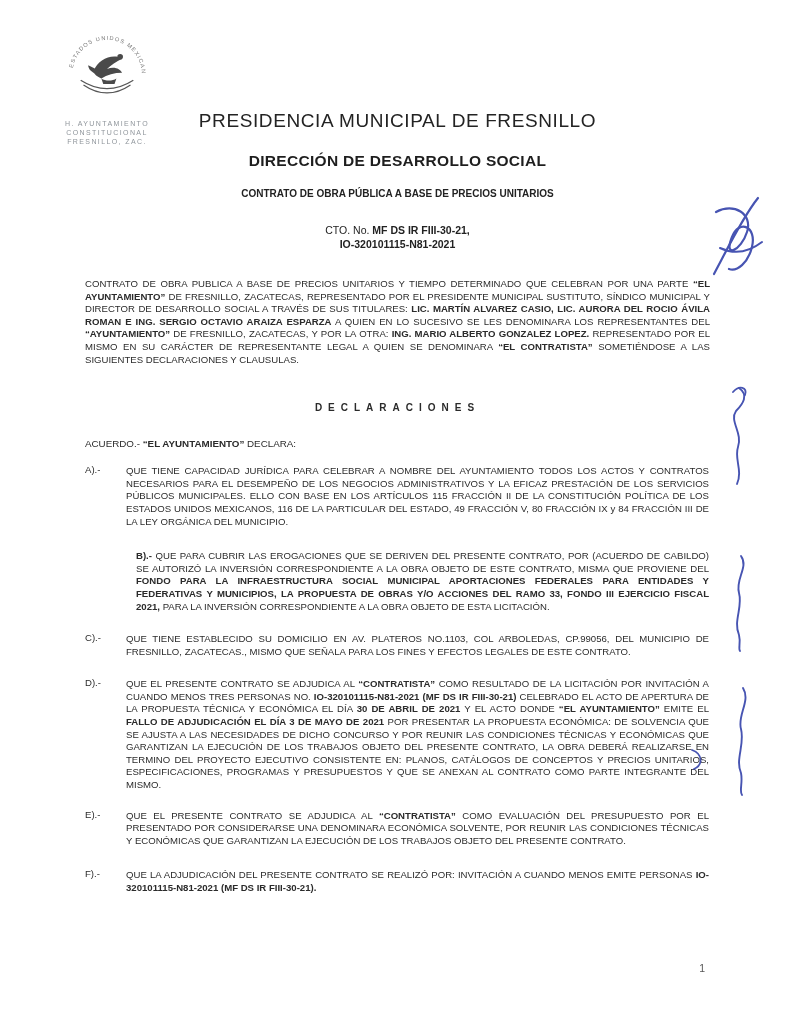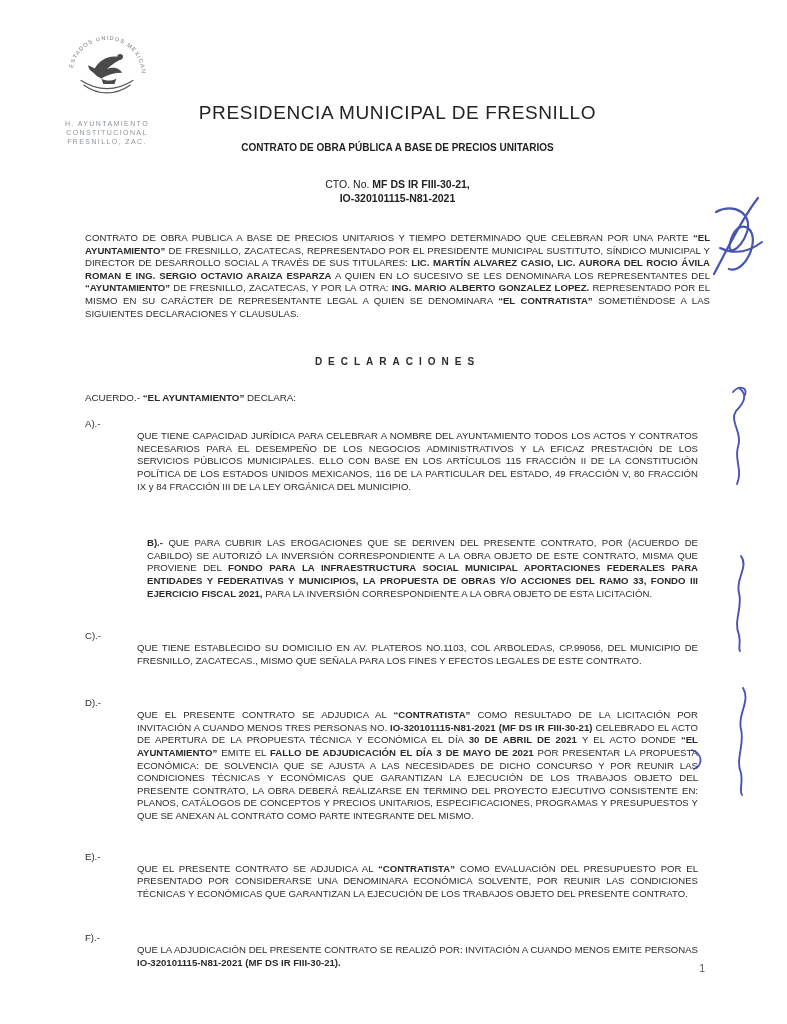--- a/index.html
+++ b/index.html
@@ -6,33 +6,33 @@
   body{background:#d9d9d9;font-family:"Liberation Sans",sans-serif}
   .page{position:relative;width:787px;height:1024px;margin:0 auto;background:#ffffff;color:#2b2b2b;overflow:hidden;box-shadow:0 0 6px rgba(0,0,0,.25)}
   .b{font-weight:700}
 
   
   .logo-block{position:absolute;top:22px;left:44px;width:126px;text-align:center}
   .emblem{display:block;margin:0 auto}
   .logo-caption{margin-top:3px;font-size:7px;line-height:9px;color:#8f959b;letter-spacing:1.4px}
 
   
-  .content{position:absolute;left:85px;top:0;width:625px}
+  .content{position:absolute;left:85px;top:8px;width:625px}
   .title{margin:0;padding-top:102px;text-align:center;font-size:19px;font-weight:400;letter-spacing:.6px;color:#232323}
   .subtitle{margin:20px 0 0;text-align:center;font-size:15.5px;font-weight:700;letter-spacing:.3px;color:#1e1e1e}
   .contract-heading{margin:18px 0 0;text-align:center;font-size:10px;font-weight:700;color:#222}
   .cto{margin:24px 0 0;text-align:center;font-size:10.5px;line-height:14px;color:#222}
 
   .intro{margin:27px 0 0;font-size:9.6px;line-height:12.6px;text-align:justify}
   .decl-heading{margin:36px 0 15px;text-align:center;font-size:10px;font-weight:700;letter-spacing:6px}
   .primera{margin:24px 0 0;font-size:9.8px;line-height:13px}
 
   .clause{display:flex;font-size:9.6px;line-height:12.6px}
   .clause .clabel{flex:none;width:40px}
-  .clause .cbody{flex:1;margin:12px;text-align:justify}
+  .clause .cbody{flex:1;margin:1px;text-align:justify}
   .m-a{margin-top:14px}
   .m-b{margin-top:20px}
   .m-c{margin-top:18px}
   .m-d{margin-top:18px}
   .m-e{margin-top:16px}
   .m-f{margin-top:20px}
   .clause-b{margin-left:50px}
   .clause-b .cbody{text-align:justify}
 
   .page-number{position:absolute;right:82px;bottom:50px;font-size:10.5px;color:#555}
@@ -66,20 +66,21 @@
     </svg>
     <div class="logo-caption">
       <div>H. AYUNTAMIENTO</div>
       <div>CONSTITUCIONAL</div>
       <div>FRESNILLO, ZAC.</div>
     </div>
   </div>
 
   <div class="content">
     <h1 class="title">PRESIDENCIA MUNICIPAL DE FRESNILLO</h1>
+    <h2 class="subtitle">DIRECCIÓN DE DESARROLLO SOCIAL</h2>
     <h3 class="contract-heading">CONTRATO DE OBRA PÚBLICA A BASE DE PRECIOS UNITARIOS</h3>
 
     <div class="cto">
       <div><span>CTO. No. </span><span class="b">MF DS IR FIII-30-21,</span></div>
       <div><span class="b">IO-320101115-N81-2021</span></div>
     </div>
 
     <p class="intro"><span>CONTRATO DE OBRA PUBLICA A BASE DE PRECIOS UNITARIOS Y TIEMPO DETERMINADO QUE CELEBRAN POR UNA PARTE </span><span class="b">“EL AYUNTAMIENTO”</span><span> DE FRESNILLO, ZACATECAS, REPRESENTADO POR EL PRESIDENTE MUNICIPAL SUSTITUTO, SÍNDICO MUNICIPAL Y DIRECTOR DE DESARROLLO SOCIAL  A TRAVÉS DE SUS TITULARES: </span><span class="b">LIC. MARTÍN ALVAREZ CASIO, LIC. AURORA DEL ROCIO ÁVILA ROMAN E  ING. SERGIO OCTAVIO ARAIZA ESPARZA</span><span> A QUIEN EN LO SUCESIVO SE LES DENOMINARA LOS REPRESENTANTES DEL </span><span class="b">“AYUNTAMIENTO”</span><span> DE FRESNILLO, ZACATECAS, Y POR LA OTRA: </span><span class="b">ING. MARIO ALBERTO GONZALEZ LOPEZ.</span><span> REPRESENTADO POR  EL MISMO EN SU CARÁCTER DE REPRESENTANTE LEGAL A QUIEN SE DENOMINARA </span><span class="b">“EL CONTRATISTA”</span><span> SOMETIÉNDOSE A LAS  SIGUIENTES DECLARACIONES Y CLAUSULAS.</span></p>
 
     <div class="decl-heading">DECLARACIONES</div>

